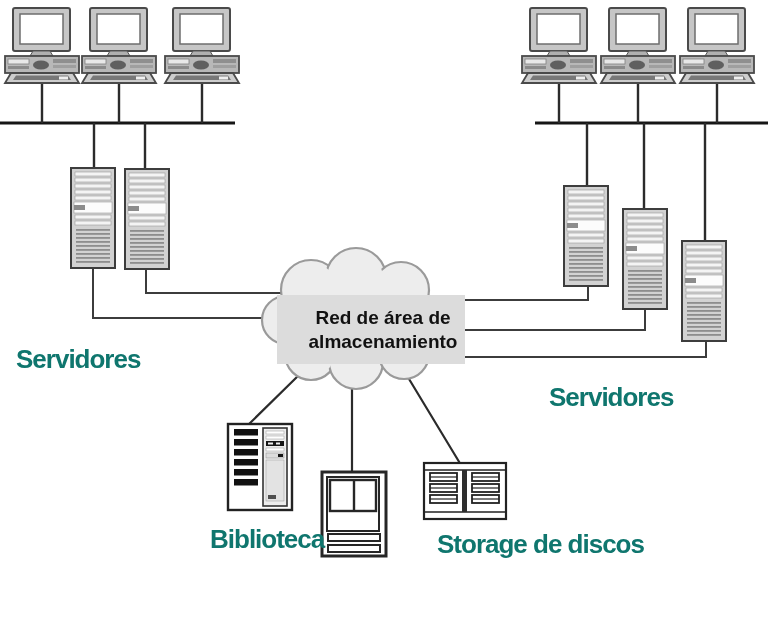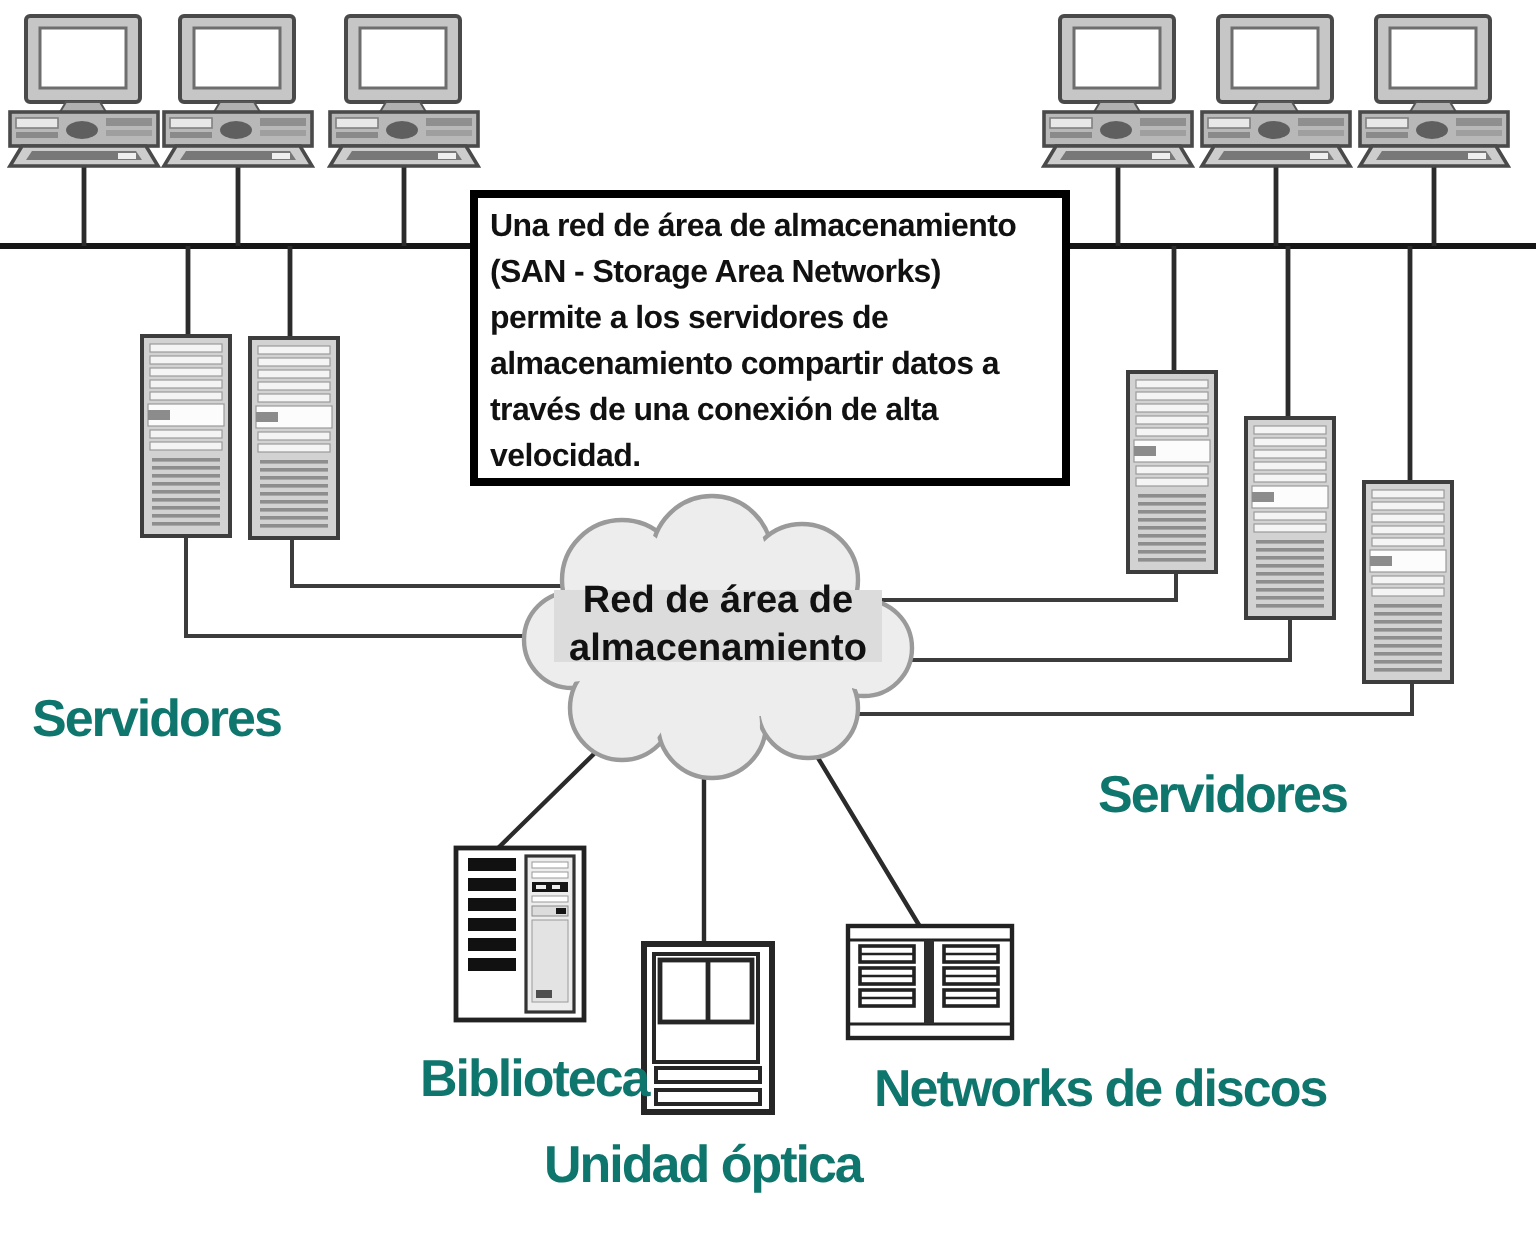--- a/index.html
+++ b/index.html
@@ -12,24 +12,24 @@
     position:absolute;font-weight:bold;font-size:26px;line-height:30px;
     letter-spacing:-1px;color:#0f766e;white-space:nowrap;
   }
   .callout{
     position:absolute;left:235px;top:95px;width:300px;height:148px;box-sizing:border-box;
     background:#ffffff;border:4px solid #000;padding:3px 6px;
     font-weight:bold;font-size:16px;line-height:23px;letter-spacing:-0.3px;
     white-space:pre-line;color:#111;
   }
   .cloudlabel{
-    position:absolute;left:277px;top:295px;width:164px;height:36px;
+    position:absolute;left:277px;top:295px;width:164px;height:69px;
     background:#dcdcdc;display:flex;align-items:center;justify-content:center;
     font-weight:bold;font-size:19px;line-height:24px;text-align:center;
-    white-space:pre-line;color:#111;
+    white-space:pre-line;color:#111;padding-left:24px;
   }
 </style>
 </head>
 <body>
 
 <div class="stage">
 
   <svg class="layer" viewBox="0 0 768 628">
 
     <path d="M0,123 H235 M535,123 H768" stroke="#161616" stroke-width="3" fill="none"></path>
@@ -177,26 +177,19 @@
         <line x1="49" y1="15" x2="76" y2="15"></line>
           <line x1="49" y1="26" x2="76" y2="26"></line>
         <line x1="49" y1="37" x2="76" y2="37"></line>
       </g>
     </g>
   </svg>
 
   <div class="cloudlabel">Red de área de
 almacenamiento</div>
 
-  <div class="callout">Una red de área de almacenamiento
-(SAN - Storage Area Networks)
-permite a los servidores de
-almacenamiento compartir datos a
-través de una conexión de alta
-velocidad.</div>
 
   <div class="biglabel" style="left:16px;top:344px;">Servidores</div>
   <div class="biglabel" style="left:549px;top:382px;">Servidores</div>
   <div class="biglabel" style="left:170px;top:524px;margin-left:40px;">Biblioteca</div>
-  <div class="biglabel" style="left:272px;top:567px;">Unidad óptica</div>
-  <div class="biglabel" style="left:437px;top:529px;">Networks de discos</div>
+  <div class="biglabel" style="left:437px;top:529px;">Storage de discos</div>
 
 </div>
 
 </body></html>

